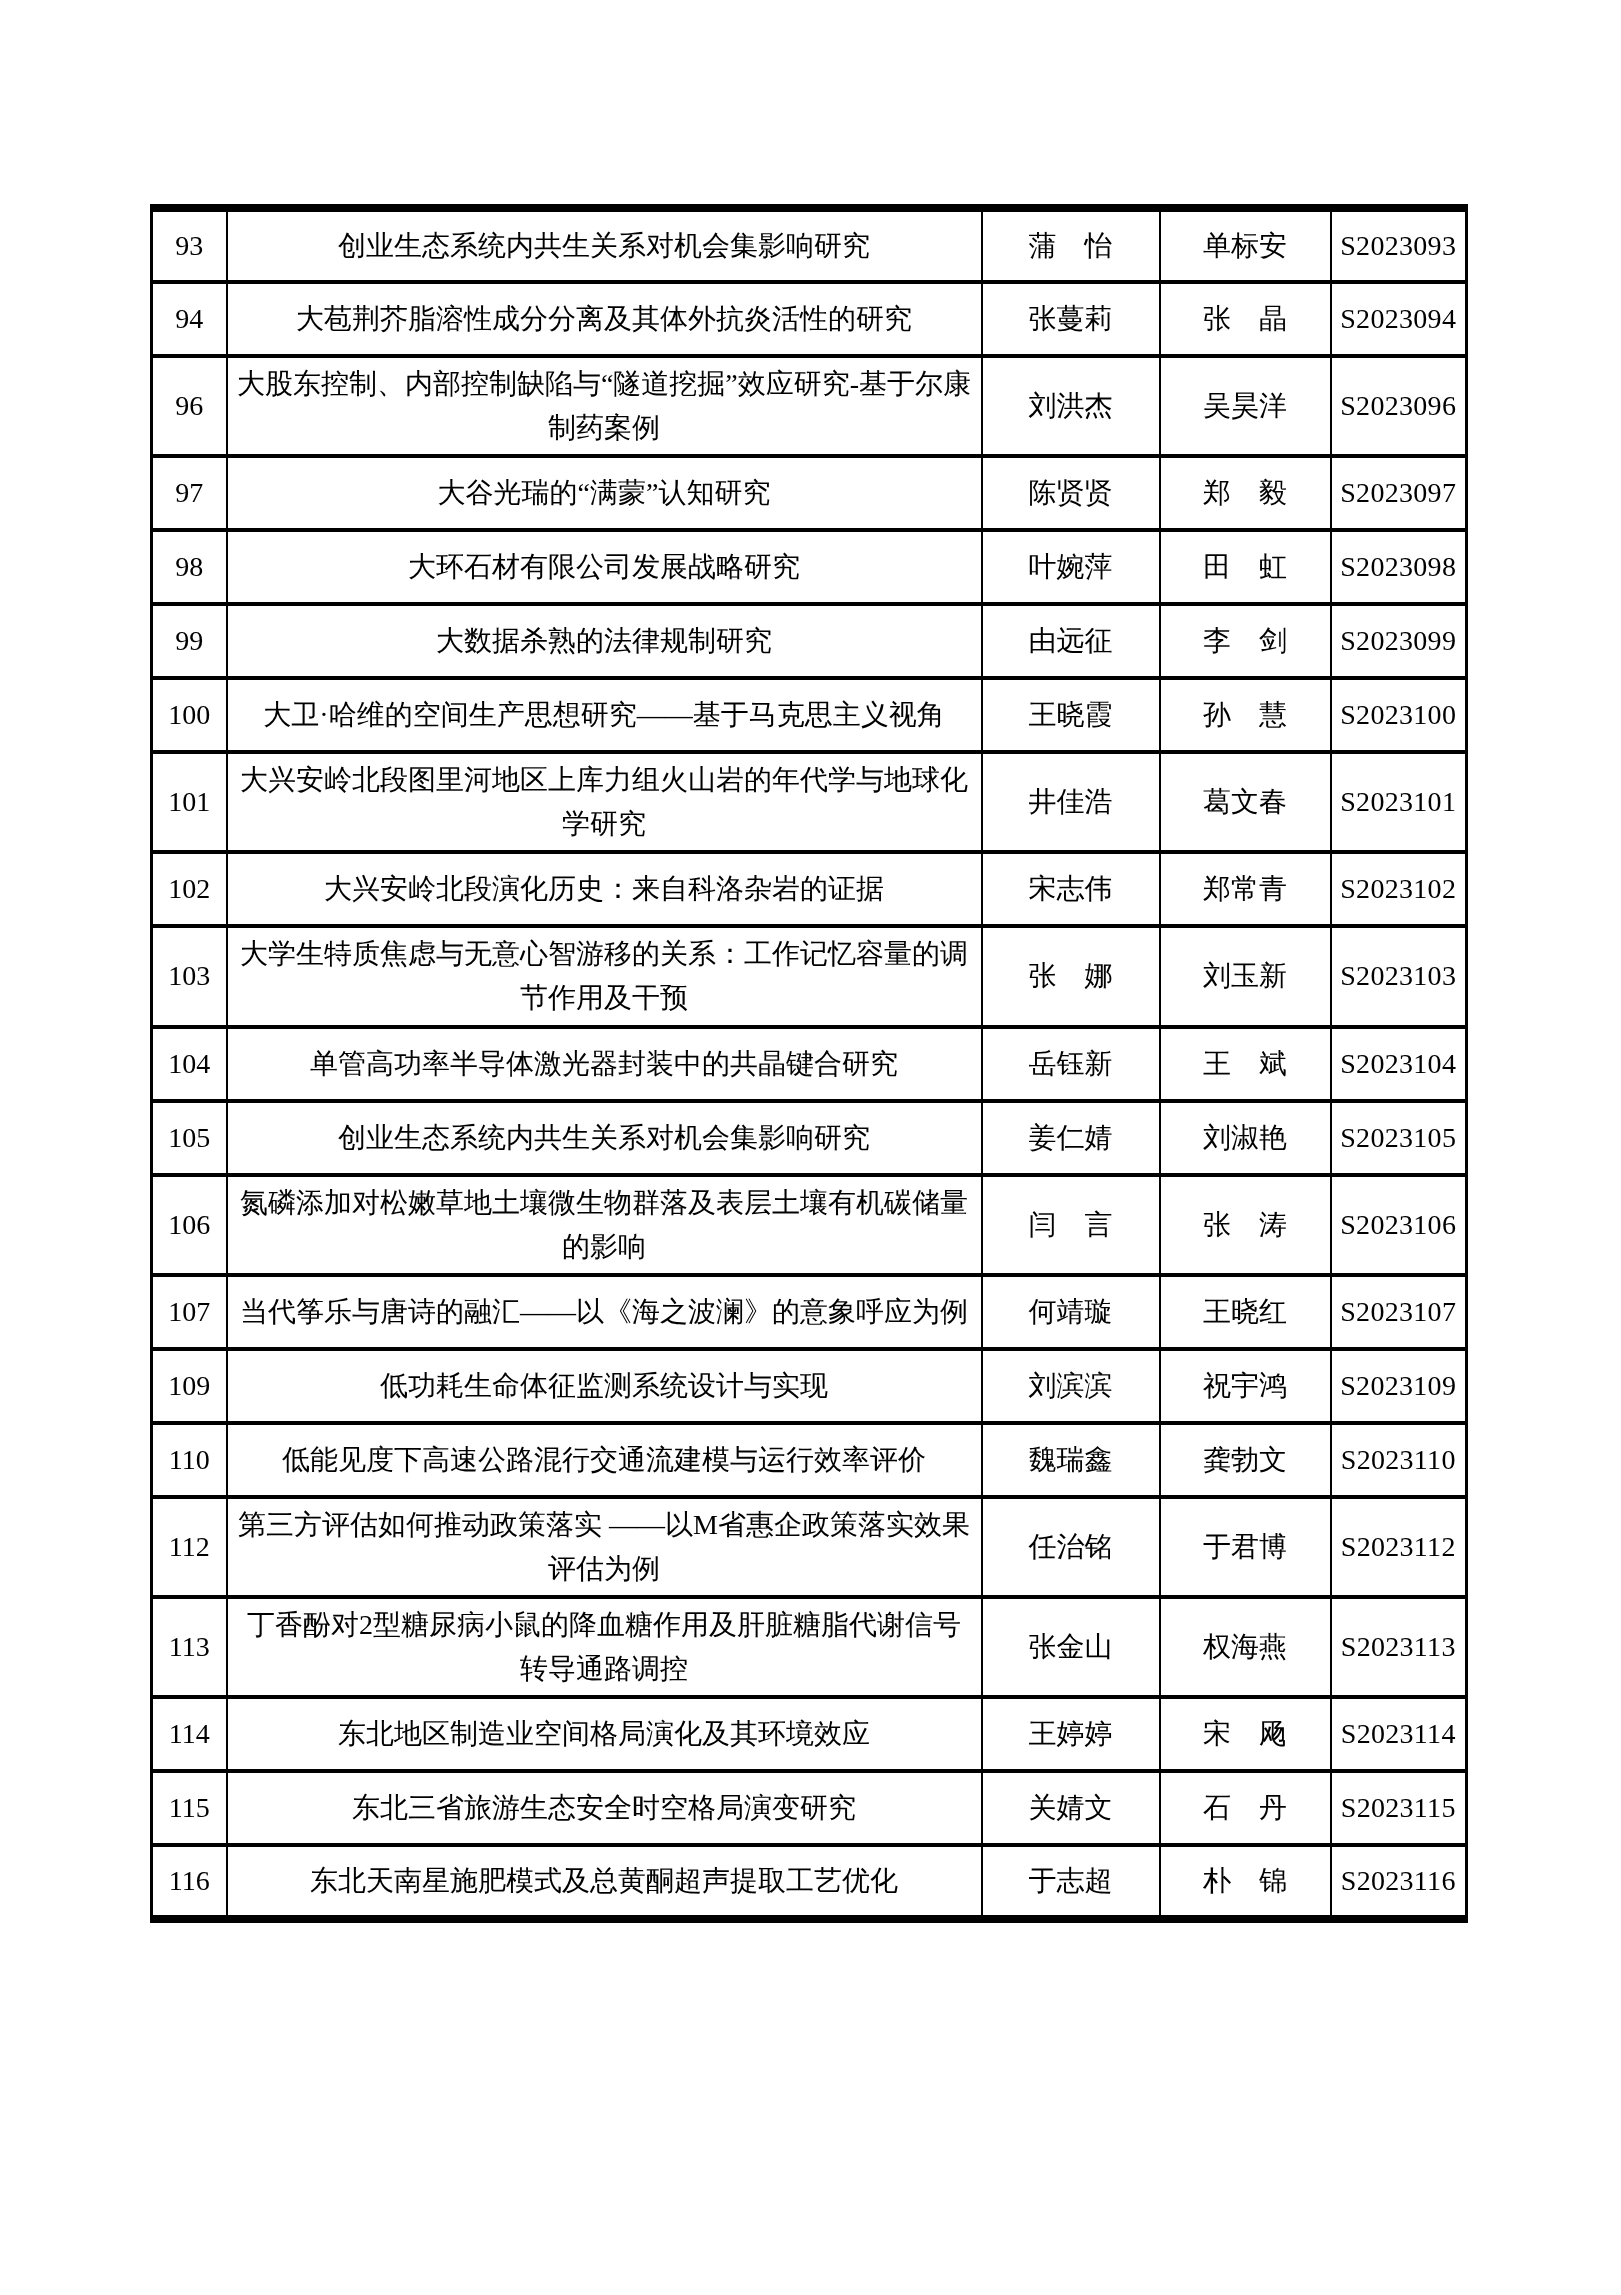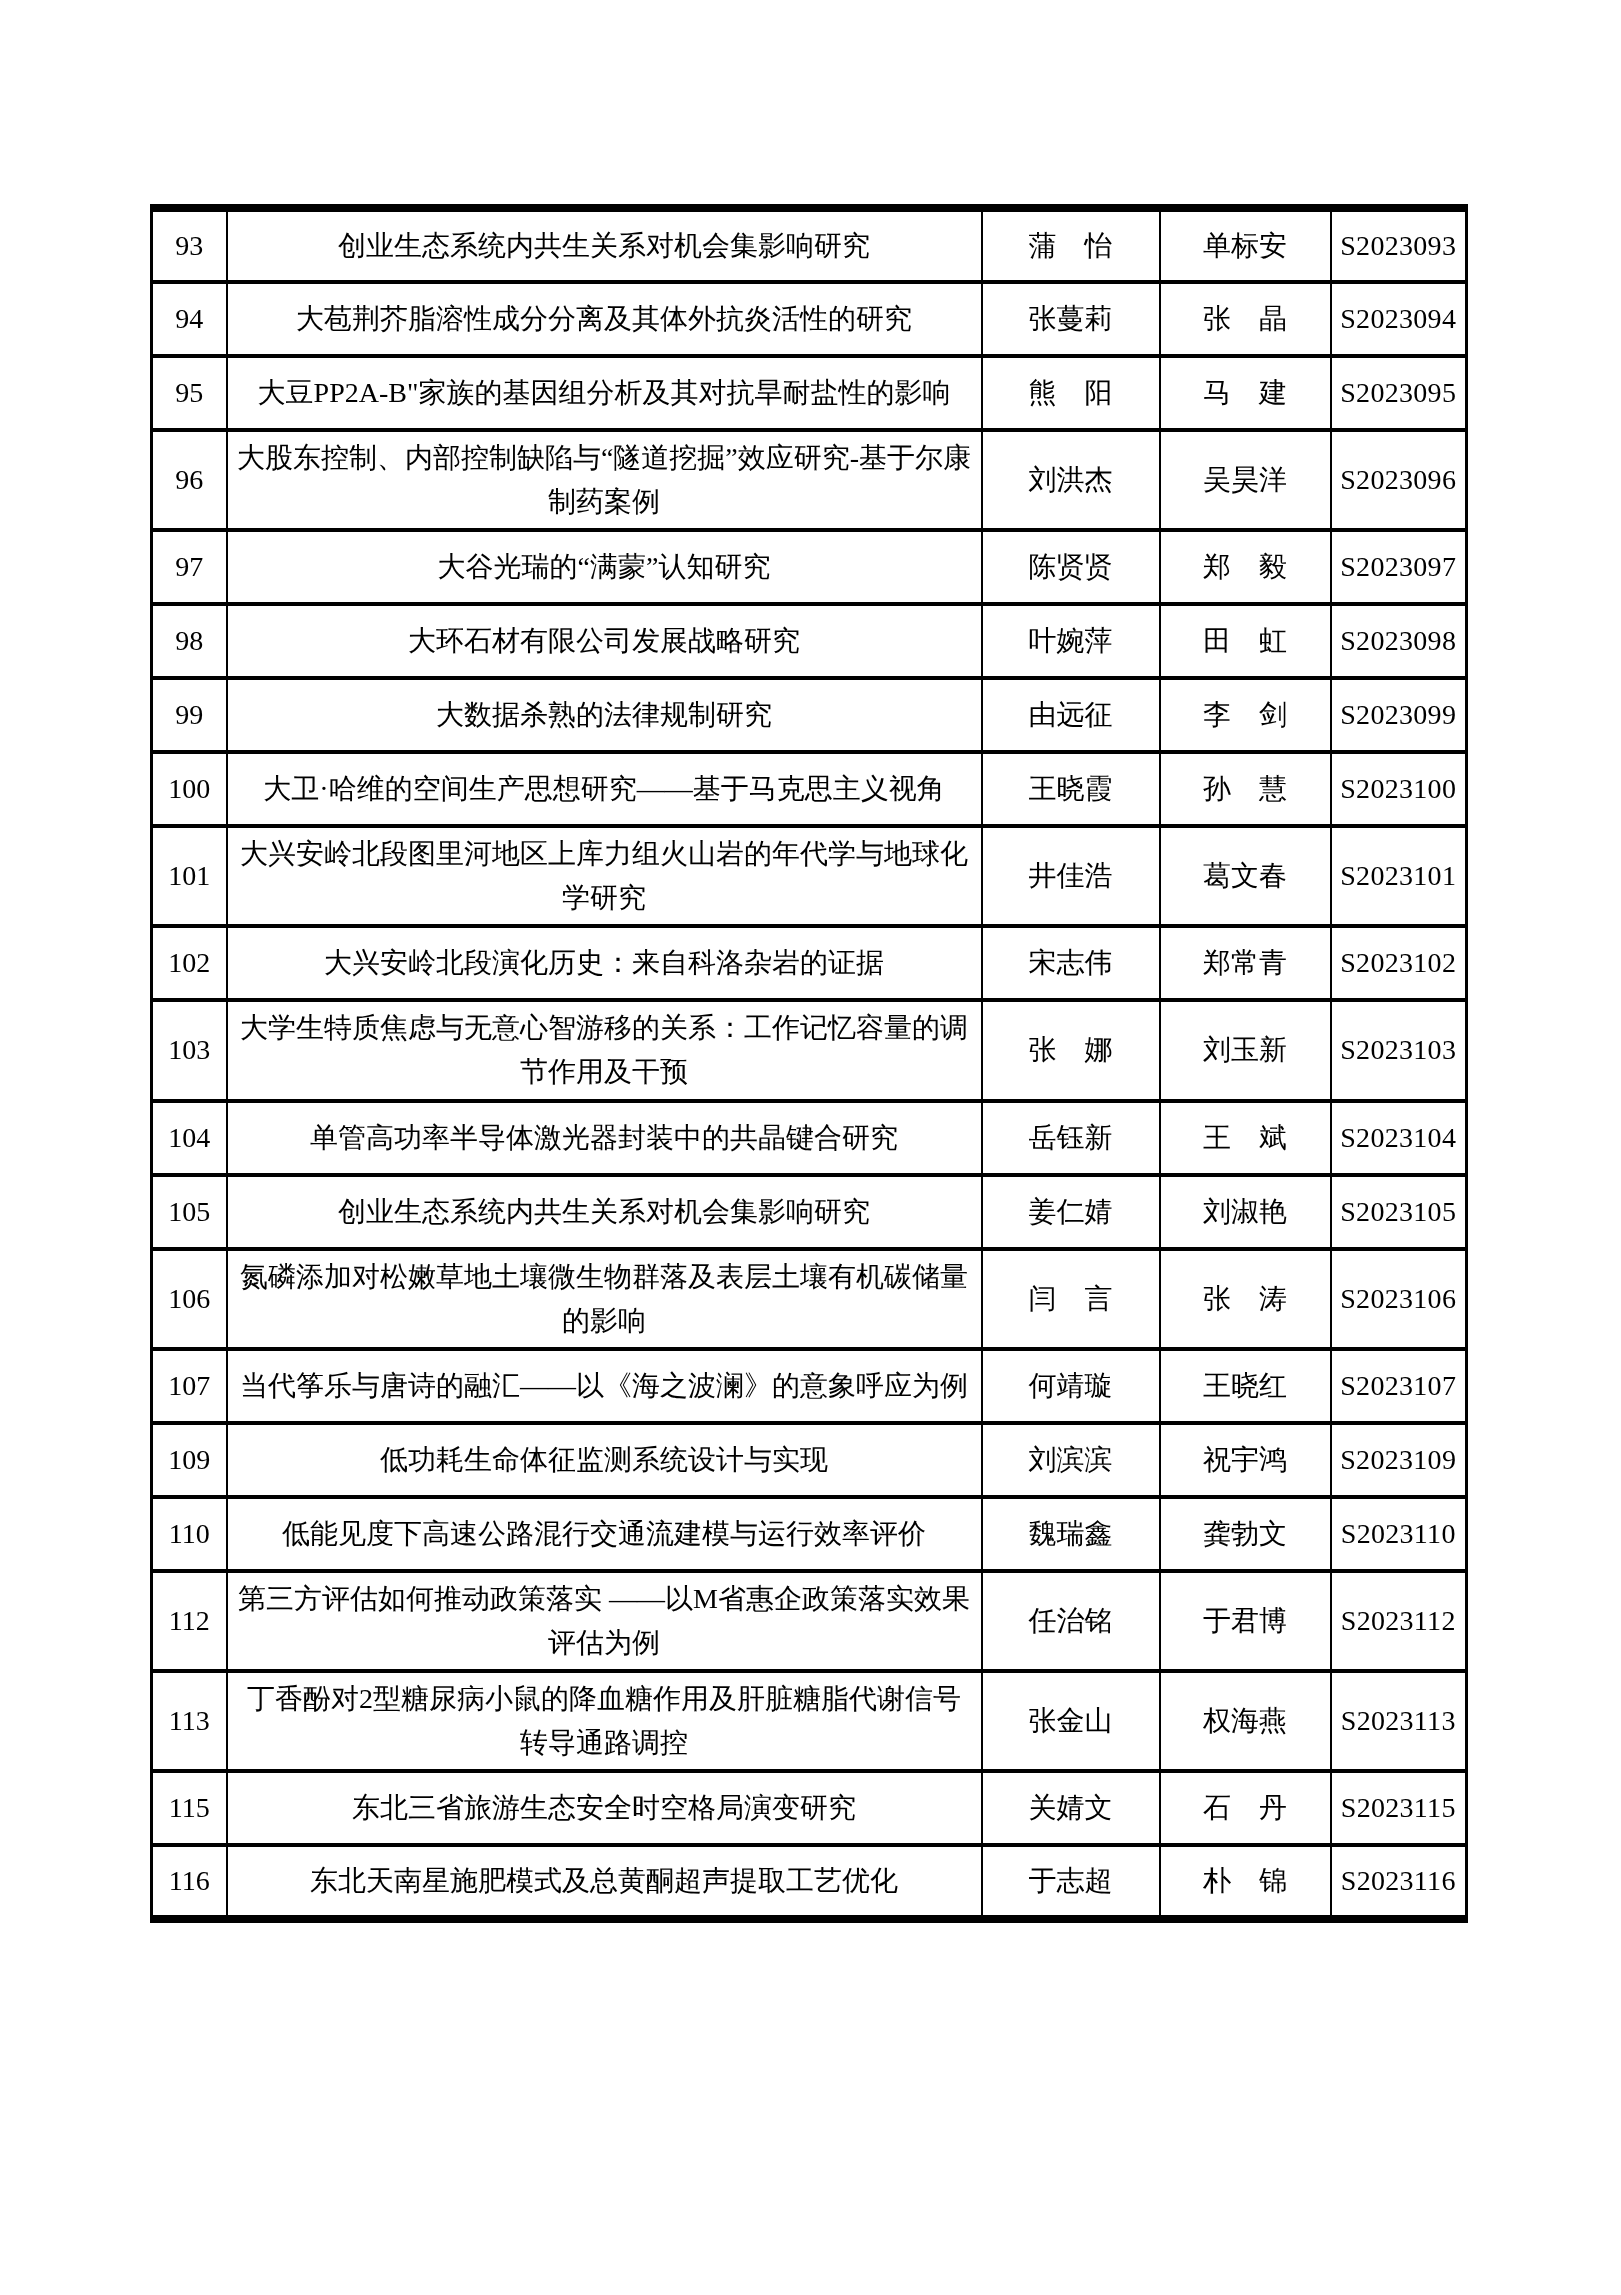--- a/index.html
+++ b/index.html
@@ -86,27 +86,20 @@
     <td class="col-id">S2023093</td>
   </tr>
           <tr>
     <td class="col-num">94</td>
     <td class="col-title">大苞荆芥脂溶性成分分离及其体外抗炎活性的研究</td>
     <td class="col-author">张蔓莉</td>
     <td class="col-supervisor">张　晶</td>
     <td class="col-id">S2023094</td>
   </tr>
           <tr>
-    <td class="col-num">95</td>
-    <td class="col-title">大豆PP2A-B"家族的基因组分析及其对抗旱耐盐性的影响</td>
-    <td class="col-author">熊　阳</td>
-    <td class="col-supervisor">马　建</td>
-    <td class="col-id">S2023095</td>
-  </tr>
-          <tr>
     <td class="col-num">96</td>
     <td class="col-title">大股东控制、内部控制缺陷与“隧道挖掘”效应研究-基于尔康制药案例</td>
     <td class="col-author">刘洪杰</td>
     <td class="col-supervisor">吴昊洋</td>
     <td class="col-id">S2023096</td>
   </tr>
           <tr>
     <td class="col-num">97</td>
     <td class="col-title">大谷光瑞的“满蒙”认知研究</td>
     <td class="col-author">陈贤贤</td>
@@ -203,20 +196,27 @@
     <td class="col-author">任治铭</td>
     <td class="col-supervisor">于君博</td>
     <td class="col-id">S2023112</td>
   </tr>
           <tr>
     <td class="col-num">113</td>
     <td class="col-title">丁香酚对2型糖尿病小鼠的降血糖作用及肝脏糖脂代谢信号转导通路调控</td>
     <td class="col-author">张金山</td>
     <td class="col-supervisor">权海燕</td>
     <td class="col-id">S2023113</td>
+  </tr>
+          <tr>
+    <td class="col-num">114</td>
+    <td class="col-title">东北地区制造业空间格局演化及其环境效应</td>
+    <td class="col-author">王婷婷</td>
+    <td class="col-supervisor">宋　飏</td>
+    <td class="col-id">S2023114</td>
   </tr>
           <tr>
     <td class="col-num">115</td>
     <td class="col-title">东北三省旅游生态安全时空格局演变研究</td>
     <td class="col-author">关婧文</td>
     <td class="col-supervisor">石　丹</td>
     <td class="col-id">S2023115</td>
   </tr>
           <tr>
     <td class="col-num">116</td>

